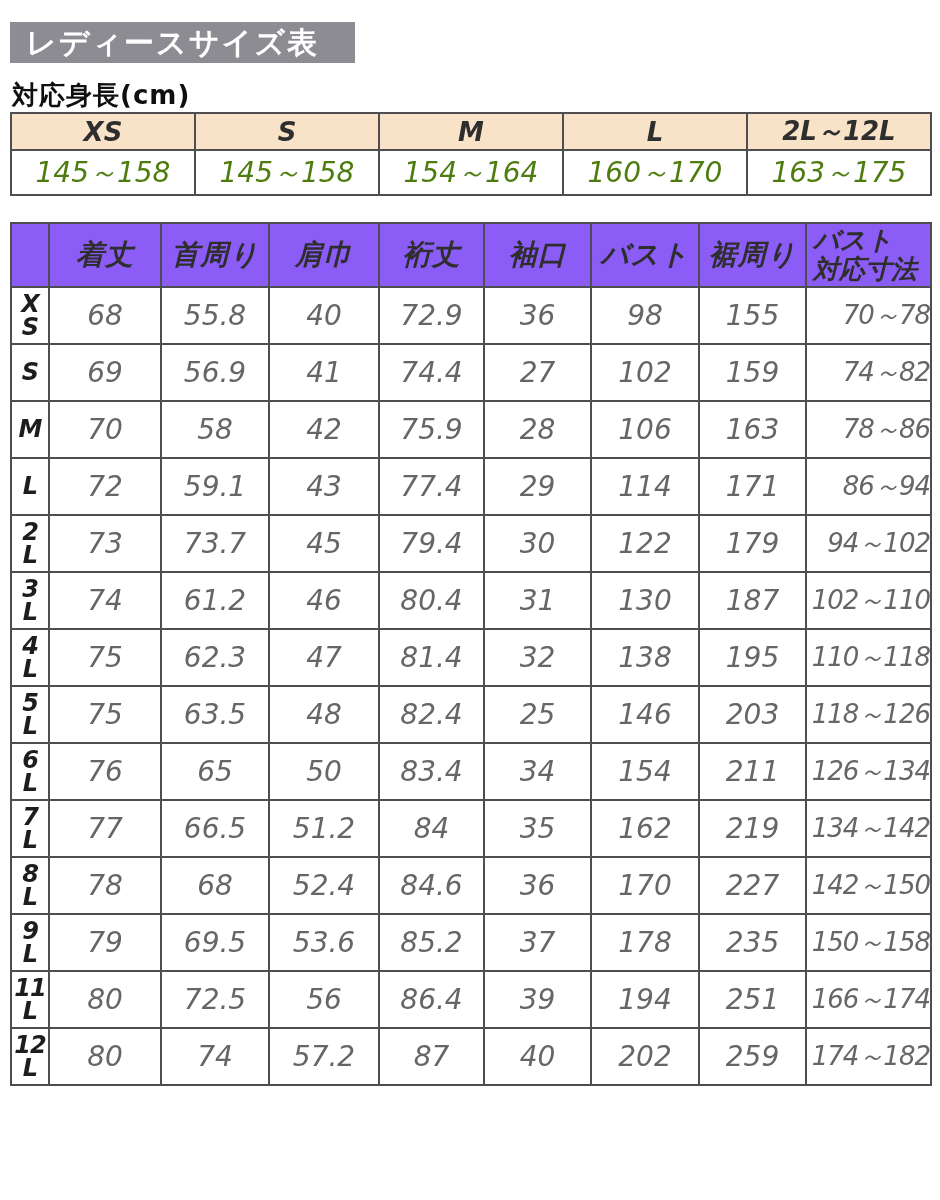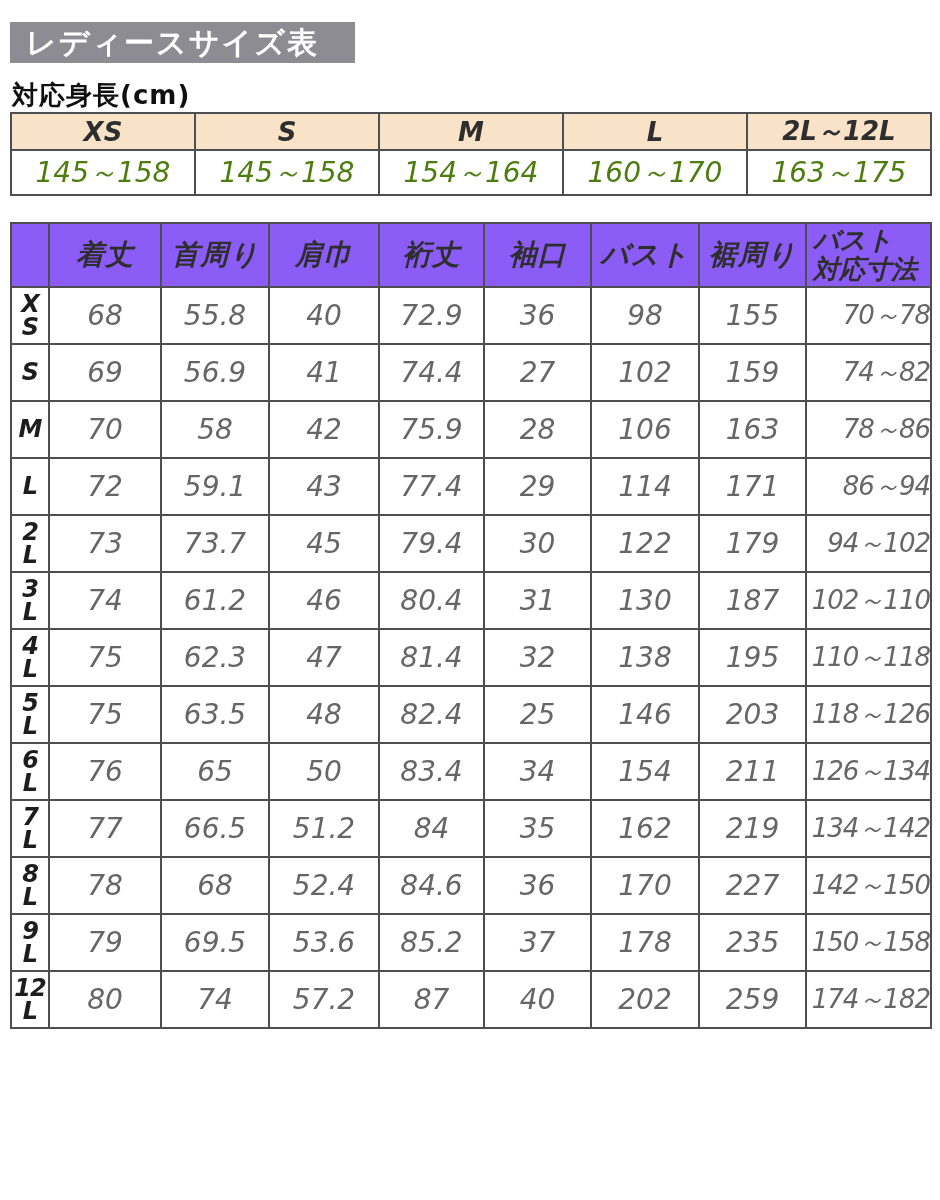--- a/index.html
+++ b/index.html
@@ -293,20 +293,32 @@
       <td>79</td>
       <td>69.5</td>
       <td>53.6</td>
       <td>85.2</td>
       <td>37</td>
       <td>178</td>
       <td>235</td>
       <td class="fit">150～158</td>
     </tr>
       <tr class="data-row">
+      <th class="rlabel">11
+L</th>
+      <td>80</td>
+      <td>72.5</td>
+      <td>56</td>
+      <td>86.4</td>
+      <td>39</td>
+      <td>194</td>
+      <td>251</td>
+      <td class="fit">166～174</td>
+    </tr>
+      <tr class="data-row">
       <th class="rlabel">12
 L</th>
       <td>80</td>
       <td>74</td>
       <td>57.2</td>
       <td>87</td>
       <td>40</td>
       <td>202</td>
       <td>259</td>
       <td class="fit">174～182</td>

